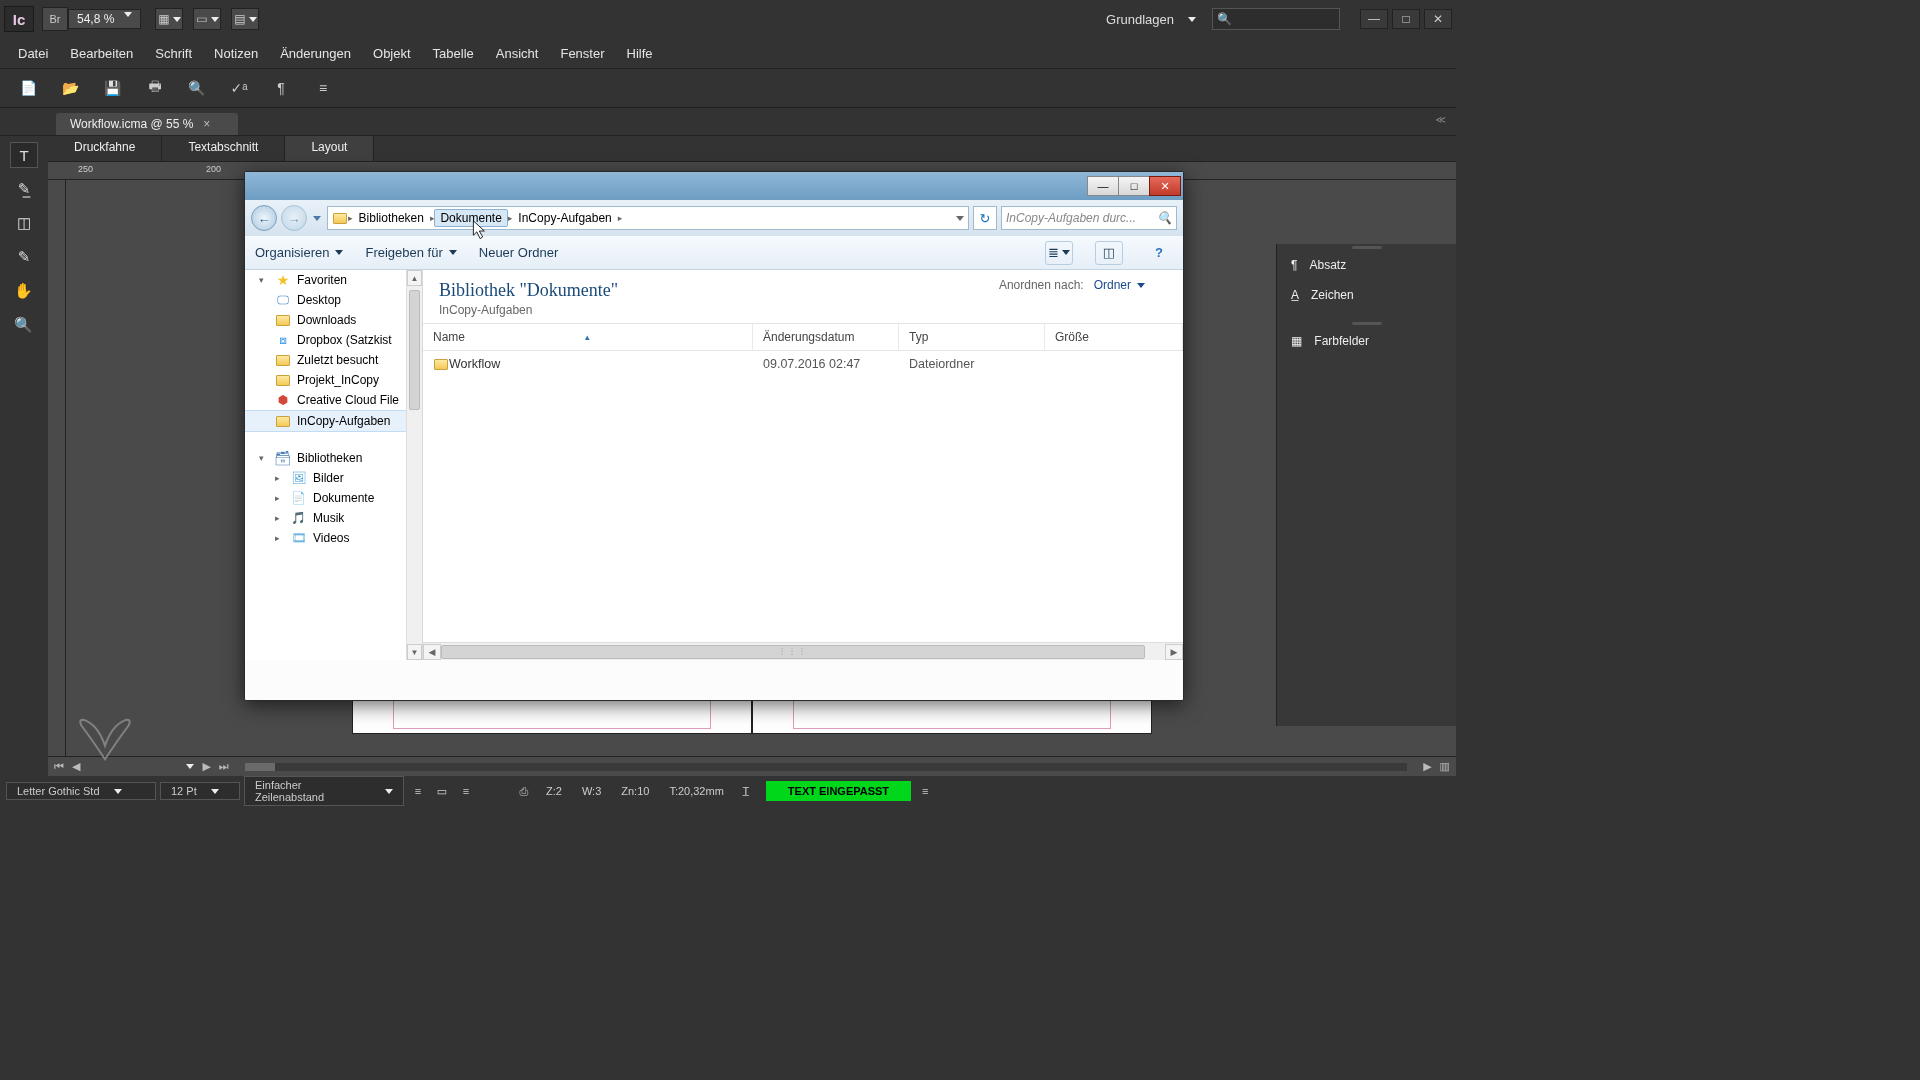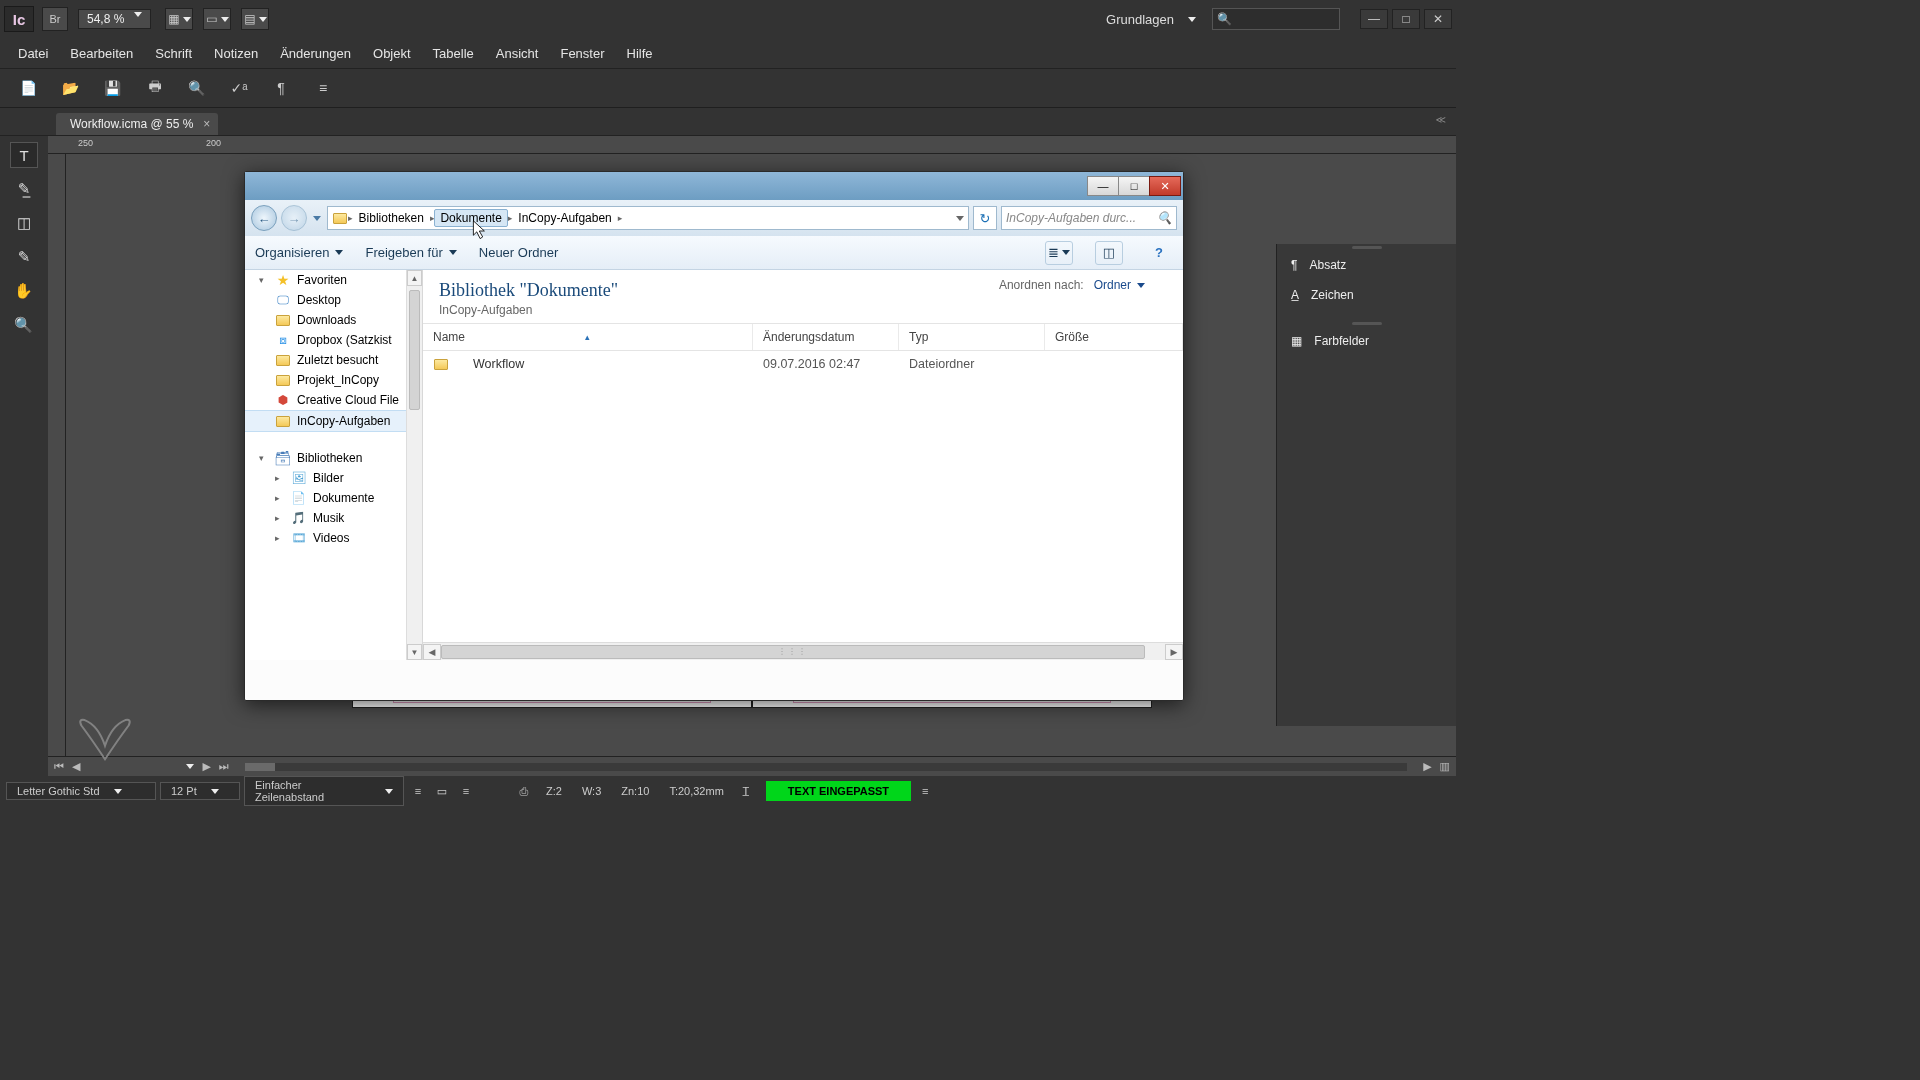--- a/index.html
+++ b/index.html
@@ -1,21 +1,21 @@
 <!DOCTYPE html>
 <html><head>
 <meta charset="utf-8">
 <style>
 * { margin: 0; padding: 0; box-sizing: border-box; font-family: "Segoe UI", Tahoma, sans-serif; }
 body { background: #333333; width: 1456px; height: 816px; overflow: hidden; position: relative; user-select: none; }
 
 
 .title-bar { height: 38px; background: #333333; display: flex; align-items: center; padding: 0 4px; }
 .app-logo { width: 30px; height: 26px; background: #2b2b2b; border: 1px solid #1a1a1a; display: flex; align-items: center; justify-content: center; color: #e7c6e3; font-weight: bold; font-size: 15px; margin-right: 8px; }
-.br-badge { width: 26px; height: 24px; background: #4a4a4a; border: 1px solid #222; color: #ccc; font-size: 11px; display: flex; align-items: center; justify-content: center; margin-right: 10px; }
+.br-badge { width: 26px; height: 24px; background: #4a4a4a; border: 1px solid #222; color: #ccc; font-size: 11px; display: flex; align-items: center; justify-content: center; }
 .zoom-dd { background: #4a4a4a; border: 1px solid #222; color: #eee; font-size: 12px; padding: 2px 8px; display: flex; align-items: flex-start; gap: 10px; margin-right: 14px; }
 .chev-down { width:0; height:0; border-left:4px solid transparent; border-right:4px solid transparent; border-top:5px solid #eee; }
 .title-icon-group { display: flex; gap: 10px; margin-right: 10px; }
 .title-icon { width: 28px; height: 22px; border: 1px solid #222; background: #4a4a4a; display: flex; align-items: center; justify-content: center; color: #ccc; font-size: 12px; }
 .title-spacer { flex: 1; }
 .workspace-dd { color: #ddd; font-size: 13px; display: flex; align-items: center; gap: 14px; margin-right: 16px; }
 .search-box-top { width: 128px; height: 22px; background: #2d2d2d; border: 1px solid #555; display:flex; align-items:center; padding:0 4px; }
 .search-box-top .mag { color: #888; font-size: 12px; }
 .win-controls { display: flex; gap: 4px; margin-left: 20px; }
 .win-btn { width: 28px; height: 20px; background: #3a3a3a; border: 1px solid #222; color: #ccc; font-size: 12px; display:flex; align-items:center; justify-content:center; }
@@ -23,21 +23,21 @@
 
 .menu-bar { height: 30px; background: #333333; display: flex; align-items: center; padding: 0 8px; gap: 2px; }
 .menu-item { color: #e5e5e5; font-size: 13px; padding: 4px 10px; cursor: default; }
 
 
 .toolbar { height: 40px; background: #333333; border-top: 1px solid #222; border-bottom: 1px solid #1f1f1f; display: flex; align-items: center; padding: 0 18px; gap: 20px; }
 .tb-icon { width: 22px; height: 20px; color: #ccc; display:flex; align-items:center; justify-content:center; font-size: 14px; }
 
 
 .doc-tabs { height: 28px; background: #333333; display: flex; align-items: flex-end; padding-left: 56px; border-bottom: 1px solid #222; position:relative; }
-.doc-tab { background: #4a4a4a; color: #eee; font-size: 12px; padding: 4px 8px 4px 14px; display:flex; align-items:flex-end; gap:10px; border-top-left-radius: 3px; border-top-right-radius:3px; }
+.doc-tab { background: #4a4a4a; color: #eee; font-size: 12px; padding: 4px 28px 4px 14px; display:flex; align-items:flex-end; gap:10px; border-top-left-radius: 3px; border-top-right-radius:3px; }
 .doc-tab .close-x { color: #bbb; font-size: 12px; }
 .mini-collapse { position:absolute; right:10px; top:6px; color:#888; font-size:10px; }
 
 
 .main-row { display: flex; height: 640px; position: relative; }
 .tool-strip { width: 48px; background: #333333; display: flex; flex-direction: column; align-items: center; padding-top: 6px; gap: 8px; }
 .tool-btn { width: 28px; height: 26px; color: #ddd; display:flex; align-items:center; justify-content:center; font-size: 15px; }
 .tool-btn.active { background: #2a2a2a; border: 1px solid #555; }
 
 
@@ -119,21 +119,21 @@
 .arrange-label { color:#666; }
 .arrange-dd { color:#1a4a8c; display:flex; align-items:center; gap:6px; }
 .col-headers { display:flex; border-top:1px solid #e4e4e4; border-bottom:1px solid #e4e4e4; font-size:12px; color:#444; }
 .col-h { padding:6px 10px; border-right:1px solid #eaeaea; }
 .col-name { width:330px; display:flex; align-items:center; gap:10px; }
 .col-date { width:146px; }
 .col-type { width:146px; }
 .col-size { flex:1; }
 .sort-ind { color:#2a72b8; font-size:9px; margin-left:110px; }
 .file-row { display:flex; align-items:center; padding:6px 10px; font-size:12.5px; color:#333; }
-.file-row .fname { width:330px; display:flex; align-items:flex-start; gap:24px; }
+.file-row .fname { width:330px; display:flex; align-items:flex-start; gap:0; }
 .file-row .fdate { width:146px; color:#555; }
 .file-row .ftype { width:146px; color:#555; }
 .content-fill { flex:1; }
 .content-hscroll { height:18px; background:#f0f0f0; border-top:1px solid #ddd; display:flex; align-items:center; }
 .hs-btn { width:18px; height:16px; background:#f4f4f4; border:1px solid #ccc; display:flex; align-items:center; justify-content:center; font-size:9px; color:#666; }
 .hs-track { flex:1; height:16px; position:relative; }
 .hs-thumb { position:absolute; left:0; right:20px; top:1px; height:14px; background:#d4d4d4; border:1px solid #bbb; border-radius:2px; display:flex; align-items:center; justify-content:center; color:#999; font-size:8px; letter-spacing:2px; }
 .ex-status { height:42px; background:linear-gradient(#f4f8fc,#e7eff7); border-top:1px solid #c8d8e6; display:flex; align-items:center; padding:0 14px; gap:16px; font-size:12.5px; color:#333; }
 .big-folder { width:36px; height:30px; background: linear-gradient(#fde9a0,#f4c958); border:1px solid #caa23c; border-radius:2px; position:relative; }
 .big-folder::before { content:''; position:absolute; top:-5px; left:2px; width:14px; height:5px; background:#f4c958; border:1px solid #caa23c; border-bottom:none; border-radius:2px 2px 0 0; }
@@ -213,20 +213,25 @@
   <div class="tool-strip">
     <div class="tool-btn active">T</div>
     <div class="tool-btn">✎̲</div>
     <div class="tool-btn">◫</div>
     <div class="tool-btn">✎</div>
     <div class="tool-btn">✋</div>
     <div class="tool-btn">🔍</div>
   </div>
 
   <div class="center-col">
+    <div class="view-tabs">
+      <div class="view-tab">Druckfahne</div>
+      <div class="view-tab">Textabschnitt</div>
+      <div class="view-tab active">Layout</div>
+    </div>
     <div class="ruler-h">
       <span style="left:30px">250</span>
       <span style="left:158px">200</span>
     </div>
     <div class="doc-canvas">
       <div class="ruler-v"></div>
       <div class="page-pair">
         <div class="page">
             <div class="margin-box"></div>
           </div>

